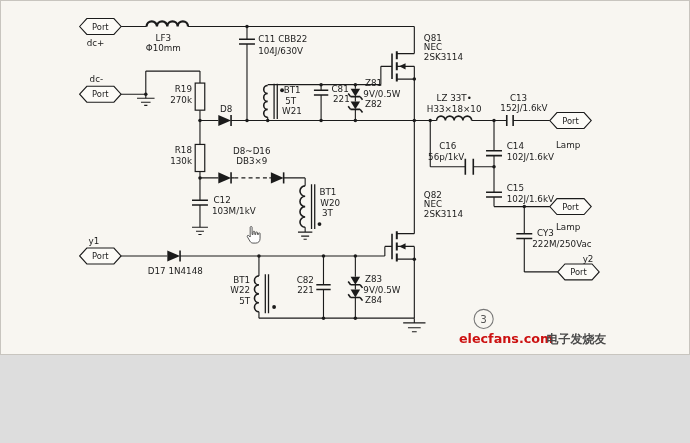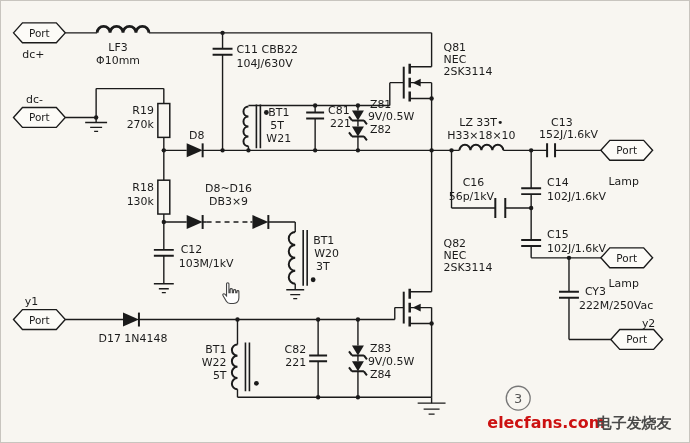--- a/index.html
+++ b/index.html
@@ -1,17 +1,17 @@
 <!DOCTYPE html>
 <html><head>
 <meta charset="utf-8">
 <style>
   html,body{margin:0;padding:0;background:#ddd;}
   .page{
-    position:relative;width:690px;height:443px;box-sizing:border-box;
+    position:relative;width:690px;height:355px;box-sizing:border-box;
     background:#f8f6f1;border:1px solid #c8c5bf;overflow:hidden;
     font-family:"DejaVu Sans",sans-serif;
   }
   svg{display:block;width:100%;height:100%;}
   .wire{stroke:#1b1b1b;stroke-width:1.4;fill:none;}
   .dash{stroke:#1b1b1b;stroke-width:1.4;fill:none;stroke-dasharray:5 4;}
   .sym{stroke:#1b1b1b;stroke-width:2;fill:none;}
   .sym3{stroke:#1b1b1b;stroke-width:2.8;fill:none;}
   .core{stroke:#1b1b1b;stroke-width:1.6;fill:none;}
   .box{stroke:#1b1b1b;stroke-width:1.5;fill:#f8f6f1;}

